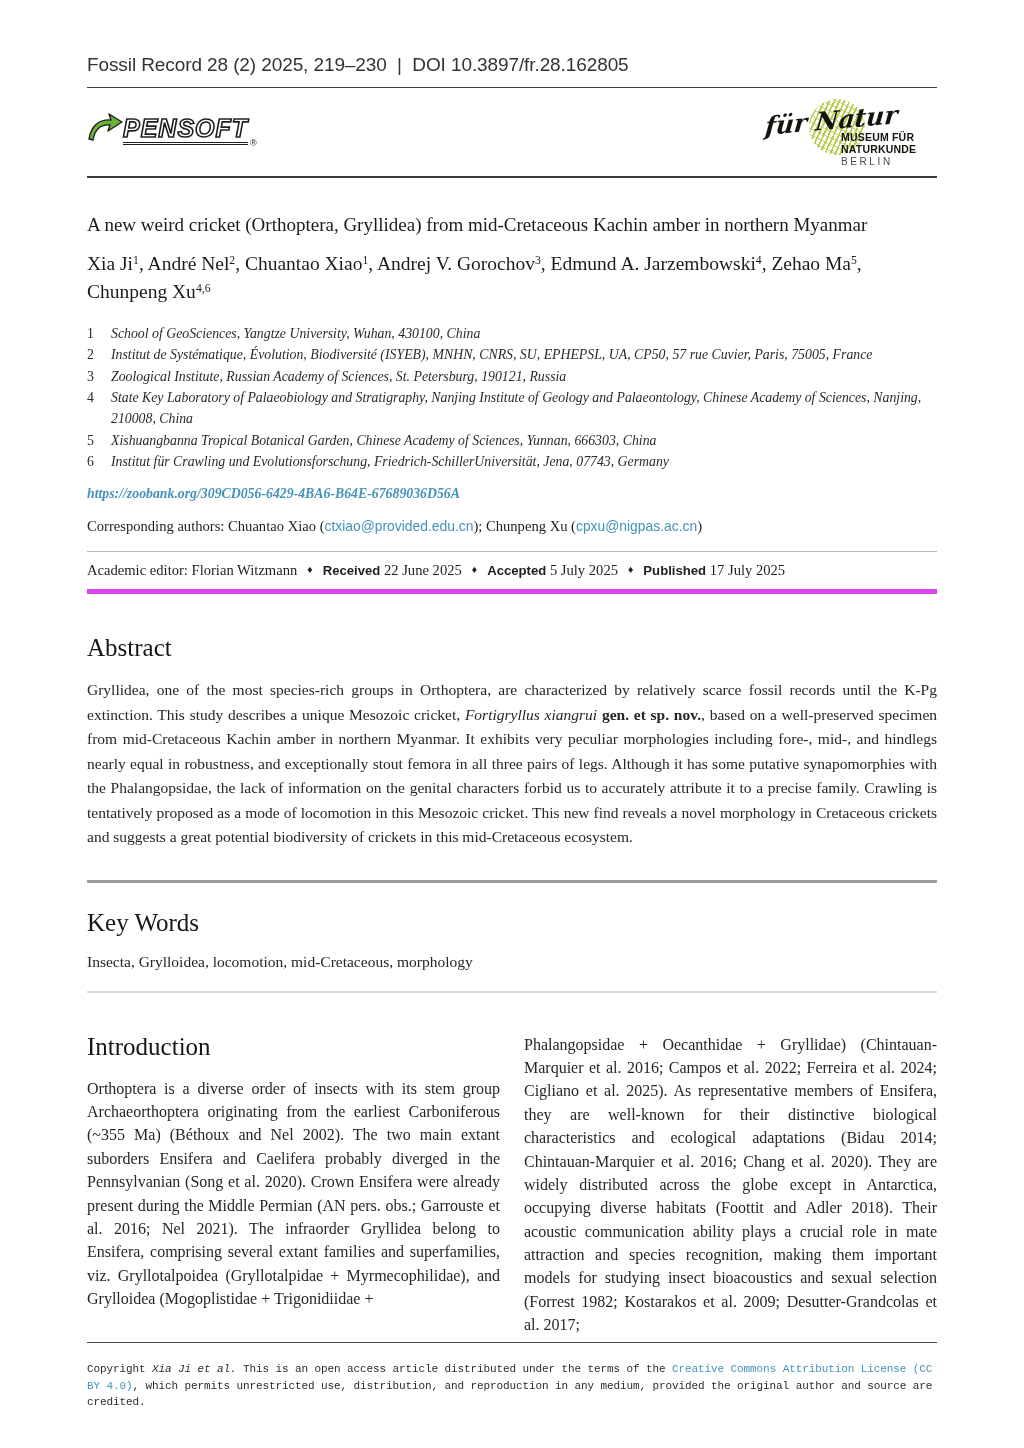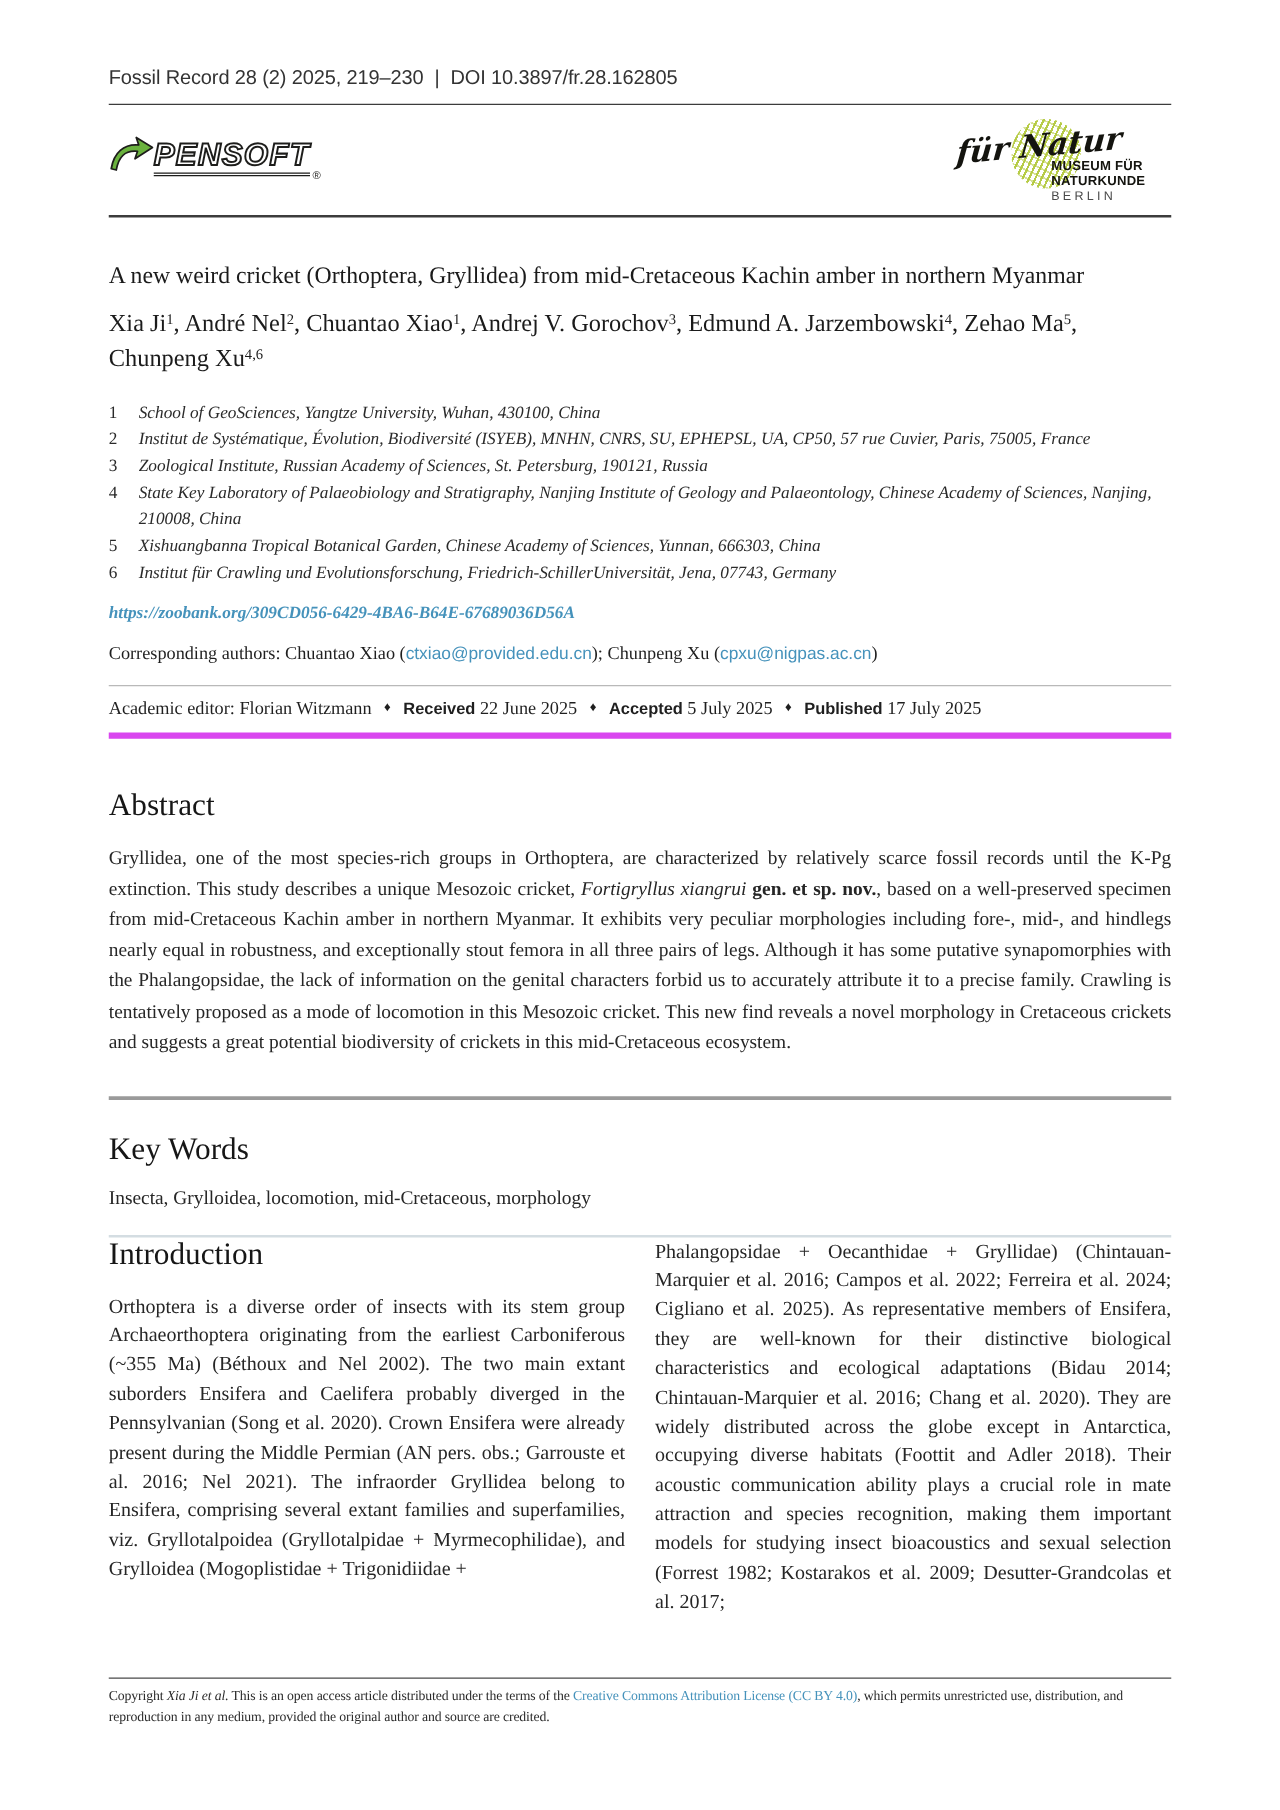--- a/index.html
+++ b/index.html
@@ -10,21 +10,21 @@
     background:#ffffff;
     box-sizing:border-box;
     padding:54px 87px 0 87px;
     font-family:"Liberation Serif",serif;
     color:#222;
     overflow:hidden;
   }
   
   .journal-line{
     font-family:"Liberation Sans",sans-serif;
-    font-size:16px;letter-spacing:-0.1px;color:#333;
+    font-size:19px;letter-spacing:-0.1px;color:#333;
   }
   .rule-dark{height:0;border-top:1.5px solid #3c3c3c;margin-top:11px;}
   .logo-row{
     display:flex;justify-content:space-between;align-items:center;
     padding:10px 0 14px 0;
     border-bottom:2px solid #3c3c3c;
     min-height:58px;
   }
   .pensoft{display:flex;align-items:center;gap:0;}
   .pensoft-text{
@@ -73,31 +73,31 @@
   
   .section-heading{font-size:25px;font-weight:400;color:#161616;}
   .abstract-heading{margin-top:40px;}
   .abstract-body{
     margin-top:16px;font-size:15.5px;line-height:1.58;text-align:justify;color:#262626;
   }
   .rule-gray{height:3px;background:#9a9a9a;margin-top:30px;}
   .kw-heading{margin-top:26px;}
   .kw-text{margin-top:16px;font-size:15.5px;color:#262626;}
   .rule-light{height:2px;background:#d4dde2;margin-top:20px;}
-  .intro{display:flex;gap:24px;}
+  .intro{display:flex;gap:24px;margin-top:40px;}
   .col{width:413px;}
   .intro-heading{margin-bottom:16px;}
   .col p{
     margin:0;font-size:16px;line-height:1.46;text-align:justify;color:#262626;
   }
   
   .footer{
     position:absolute;left:87px;right:87px;top:1342px;
-    border-top:1.5px solid #4a4a4a;padding-top:6px;
-    font-family:Liberation Serif, serif;font-size:11px;line-height:1.5;
+    border-top:1.5px solid #4a4a4a;padding-top:18px;
+    font-family:Liberation Mono, monospace;font-size:11px;line-height:1.5;
     color:#2b2b2b;letter-spacing:-0.1px;
   }
   
   .seg-italic{font-style:italic;}
   .seg-bold{font-weight:bold;}
   .seg-sup{font-size:.6em;position:relative;top:-.52em;}
   .seg-link{color:#4592bb;cursor:pointer;}
   .seg-linksans{color:#4592bb;font-family:"Liberation Sans",sans-serif;font-size:.95em;cursor:pointer;}
   .seg-boldsans{font-family:"Liberation Sans",sans-serif;font-weight:bold;font-size:.9em;}
   .seg-diamond{font-size:.72em;margin:0 10px;position:relative;top:-2px;}

